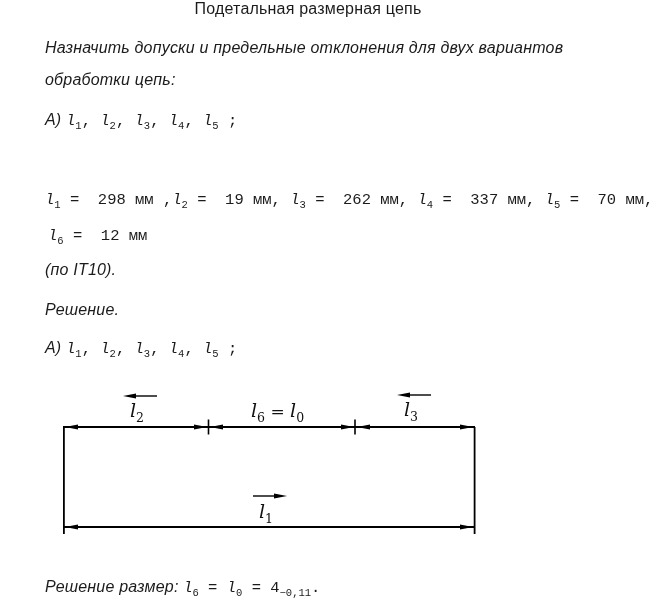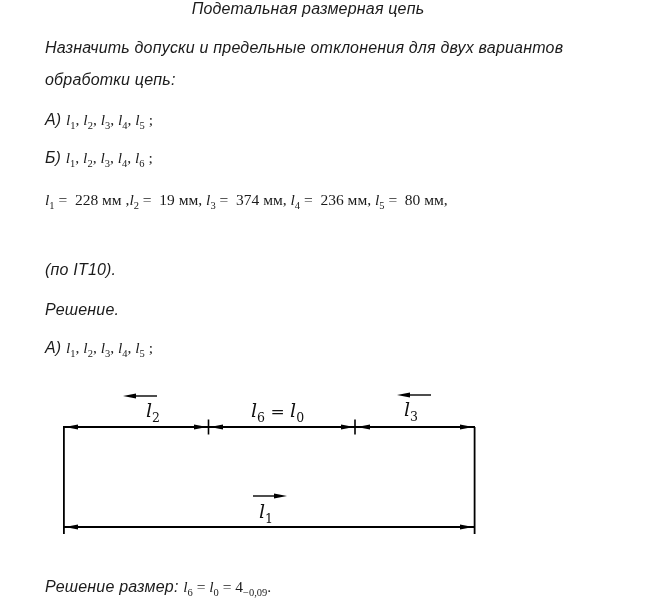--- a/index.html
+++ b/index.html
@@ -1,47 +1,47 @@
 <!DOCTYPE html>
 <html><head>
 <meta charset="utf-8">
 <style>
   html,body{margin:0;padding:0;background:#ffffff;}
   .page{position:relative;width:656px;height:608px;background:#ffffff;overflow:hidden;
         color:#1b1b1b;font-family:"Liberation Sans",sans-serif;}
   .line{position:absolute;left:45px;line-height:20px;}
   .sans{font-family:"Liberation Sans",sans-serif;font-style:italic;font-size:16px;letter-spacing:0.2px;}
-  .math{font-family:Liberation Serif, serif;font-style:normal;font-size:15.5px;letter-spacing:0;}
+  .math{font-family:Liberation Mono, monospace;font-style:normal;font-size:15.5px;letter-spacing:0;}
   .math i{font-style:italic;}
   .math sub{font-size:10.5px;line-height:0;}
   .pre{white-space:pre;}
   .title{left:0;width:616px;text-align:center;top:2px;
-         font-family:"Liberation Sans",sans-serif;font-style:italic;font-size:16px;letter-spacing:0.2px;}
+         font-family:"Liberation Sans",sans-serif;font-size:16px;letter-spacing:0.2px;}
   .dlabel{position:absolute;font-family:"DejaVu Serif",serif;font-size:19px;color:#111;}
   .dlabel i{font-style:italic;}
   .dlabel .eq{font-size:17px;}
   .dlabel sub{font-size:12.5px;line-height:0;}
   .diagram-svg{position:absolute;left:0;top:385px;}
 </style>
 </head>
 <body>
 
 <div class="page">
 
   <div class="title">Подетальная размерная цепь</div>
 
   <div class="line sans" style="top:38px">Назначить допуски и предельные отклонения для двух вариантов</div>
   <div class="line sans" style="top:70px">обработки цепь:</div>
 
   <div class="line" style="top:110px"><span class="sans pre">А) </span><span class="math"><i>l</i><sub>1</sub><span class="pre">, </span><i>l</i><sub>2</sub><span class="pre">, </span><i>l</i><sub>3</sub><span class="pre">, </span><i>l</i><sub>4</sub><span class="pre">, </span><i>l</i><sub>5</sub><span class="pre"> ;</span></span></div>
 
-  <div class="line" style="top:148px"><span class="sans pre">Б) </span><span class="math"><i>l</i><sub>1</sub><span class="pre">, </span><i>l</i><sub>2</sub><span class="pre">, </span><i>l</i><sub>3</sub><span class="pre">, </span><i>l</i><sub>4</sub><span class="pre">, </span><i>l</i><sub>6</sub><span class="pre"> ;</span></span></div>
 
-  <div class="line math" style="top:190px"><i>l</i><sub>1</sub><span class="pre"> =  228 мм ,</span><i>l</i><sub>2</sub><span class="pre"> =  19 мм, </span><i>l</i><sub>3</sub><span class="pre"> =  374 мм, </span><i>l</i><sub>4</sub><span class="pre"> =  236 мм, </span><i>l</i><sub>5</sub><span class="pre"> =  80 мм,</span></div>
+  <div class="line math" style="top:190px"><i>l</i><sub>1</sub><span class="pre"> =  298 мм ,</span><i>l</i><sub>2</sub><span class="pre"> =  19 мм, </span><i>l</i><sub>3</sub><span class="pre"> =  262 мм, </span><i>l</i><sub>4</sub><span class="pre"> =  337 мм, </span><i>l</i><sub>5</sub><span class="pre"> =  70 мм,</span></div>
 
+  <div class="line math" style="top:226px;left:48px"><i>l</i><sub>6</sub><span class="pre"> =  12 мм</span></div>
 
   <div class="line sans" style="top:260px">(по IT10).</div>
 
   <div class="line sans" style="top:300px">Решение.</div>
 
   <div class="line" style="top:338px"><span class="sans pre">А) </span><span class="math"><i>l</i><sub>1</sub><span class="pre">, </span><i>l</i><sub>2</sub><span class="pre">, </span><i>l</i><sub>3</sub><span class="pre">, </span><i>l</i><sub>4</sub><span class="pre">, </span><i>l</i><sub>5</sub><span class="pre"> ;</span></span></div>
 
   <svg class="diagram-svg" width="656" height="160" viewBox="0 0 656 160">
     <g stroke="#000000" fill="none">
       <line x1="63" y1="42" x2="475" y2="42" stroke-width="1.8"></line>
@@ -62,23 +62,23 @@
       <polygon points="357,42 370,39.4 370,44.6"></polygon>
       <polygon points="473,42 460,39.4 460,44.6"></polygon>
       <polygon points="65,142 78,139.4 78,144.6"></polygon>
       <polygon points="473,142 460,139.4 460,144.6"></polygon>
       <polygon points="123,11 136,8.6 136,13.4"></polygon>
       <polygon points="397,10 410,7.6 410,12.4"></polygon>
       <polygon points="287,111 274,108.6 274,113.4"></polygon>
     </g>
   </svg>
 
-  <div class="dlabel" style="left:146px;top:399px"><i>l</i><sub>2</sub></div>
+  <div class="dlabel" style="left:130px;top:399px"><i>l</i><sub>2</sub></div>
 
   <div class="dlabel" style="left:251px;top:399px"><i>l</i><sub>6</sub><span class="eq pre"> = </span><i>l</i><sub>0</sub></div>
 
   <div class="dlabel" style="left:404px;top:398px"><i>l</i><sub>3</sub></div>
 
   <div class="dlabel" style="left:259px;top:500px"><i>l</i><sub>1</sub></div>
 
-  <div class="line" style="top:577px"><span class="sans pre">Решение размер: </span><span class="math"><i>l</i><sub>6</sub><span class="pre"> = </span><i>l</i><sub>0</sub><span class="pre"> = </span><span>4</span><sub>−0,09</sub><span>.</span></span></div>
+  <div class="line" style="top:577px"><span class="sans pre">Решение размер: </span><span class="math"><i>l</i><sub>6</sub><span class="pre"> = </span><i>l</i><sub>0</sub><span class="pre"> = </span><span>4</span><sub>−0,11</sub><span>.</span></span></div>
 
 </div>
 
 </body></html>

